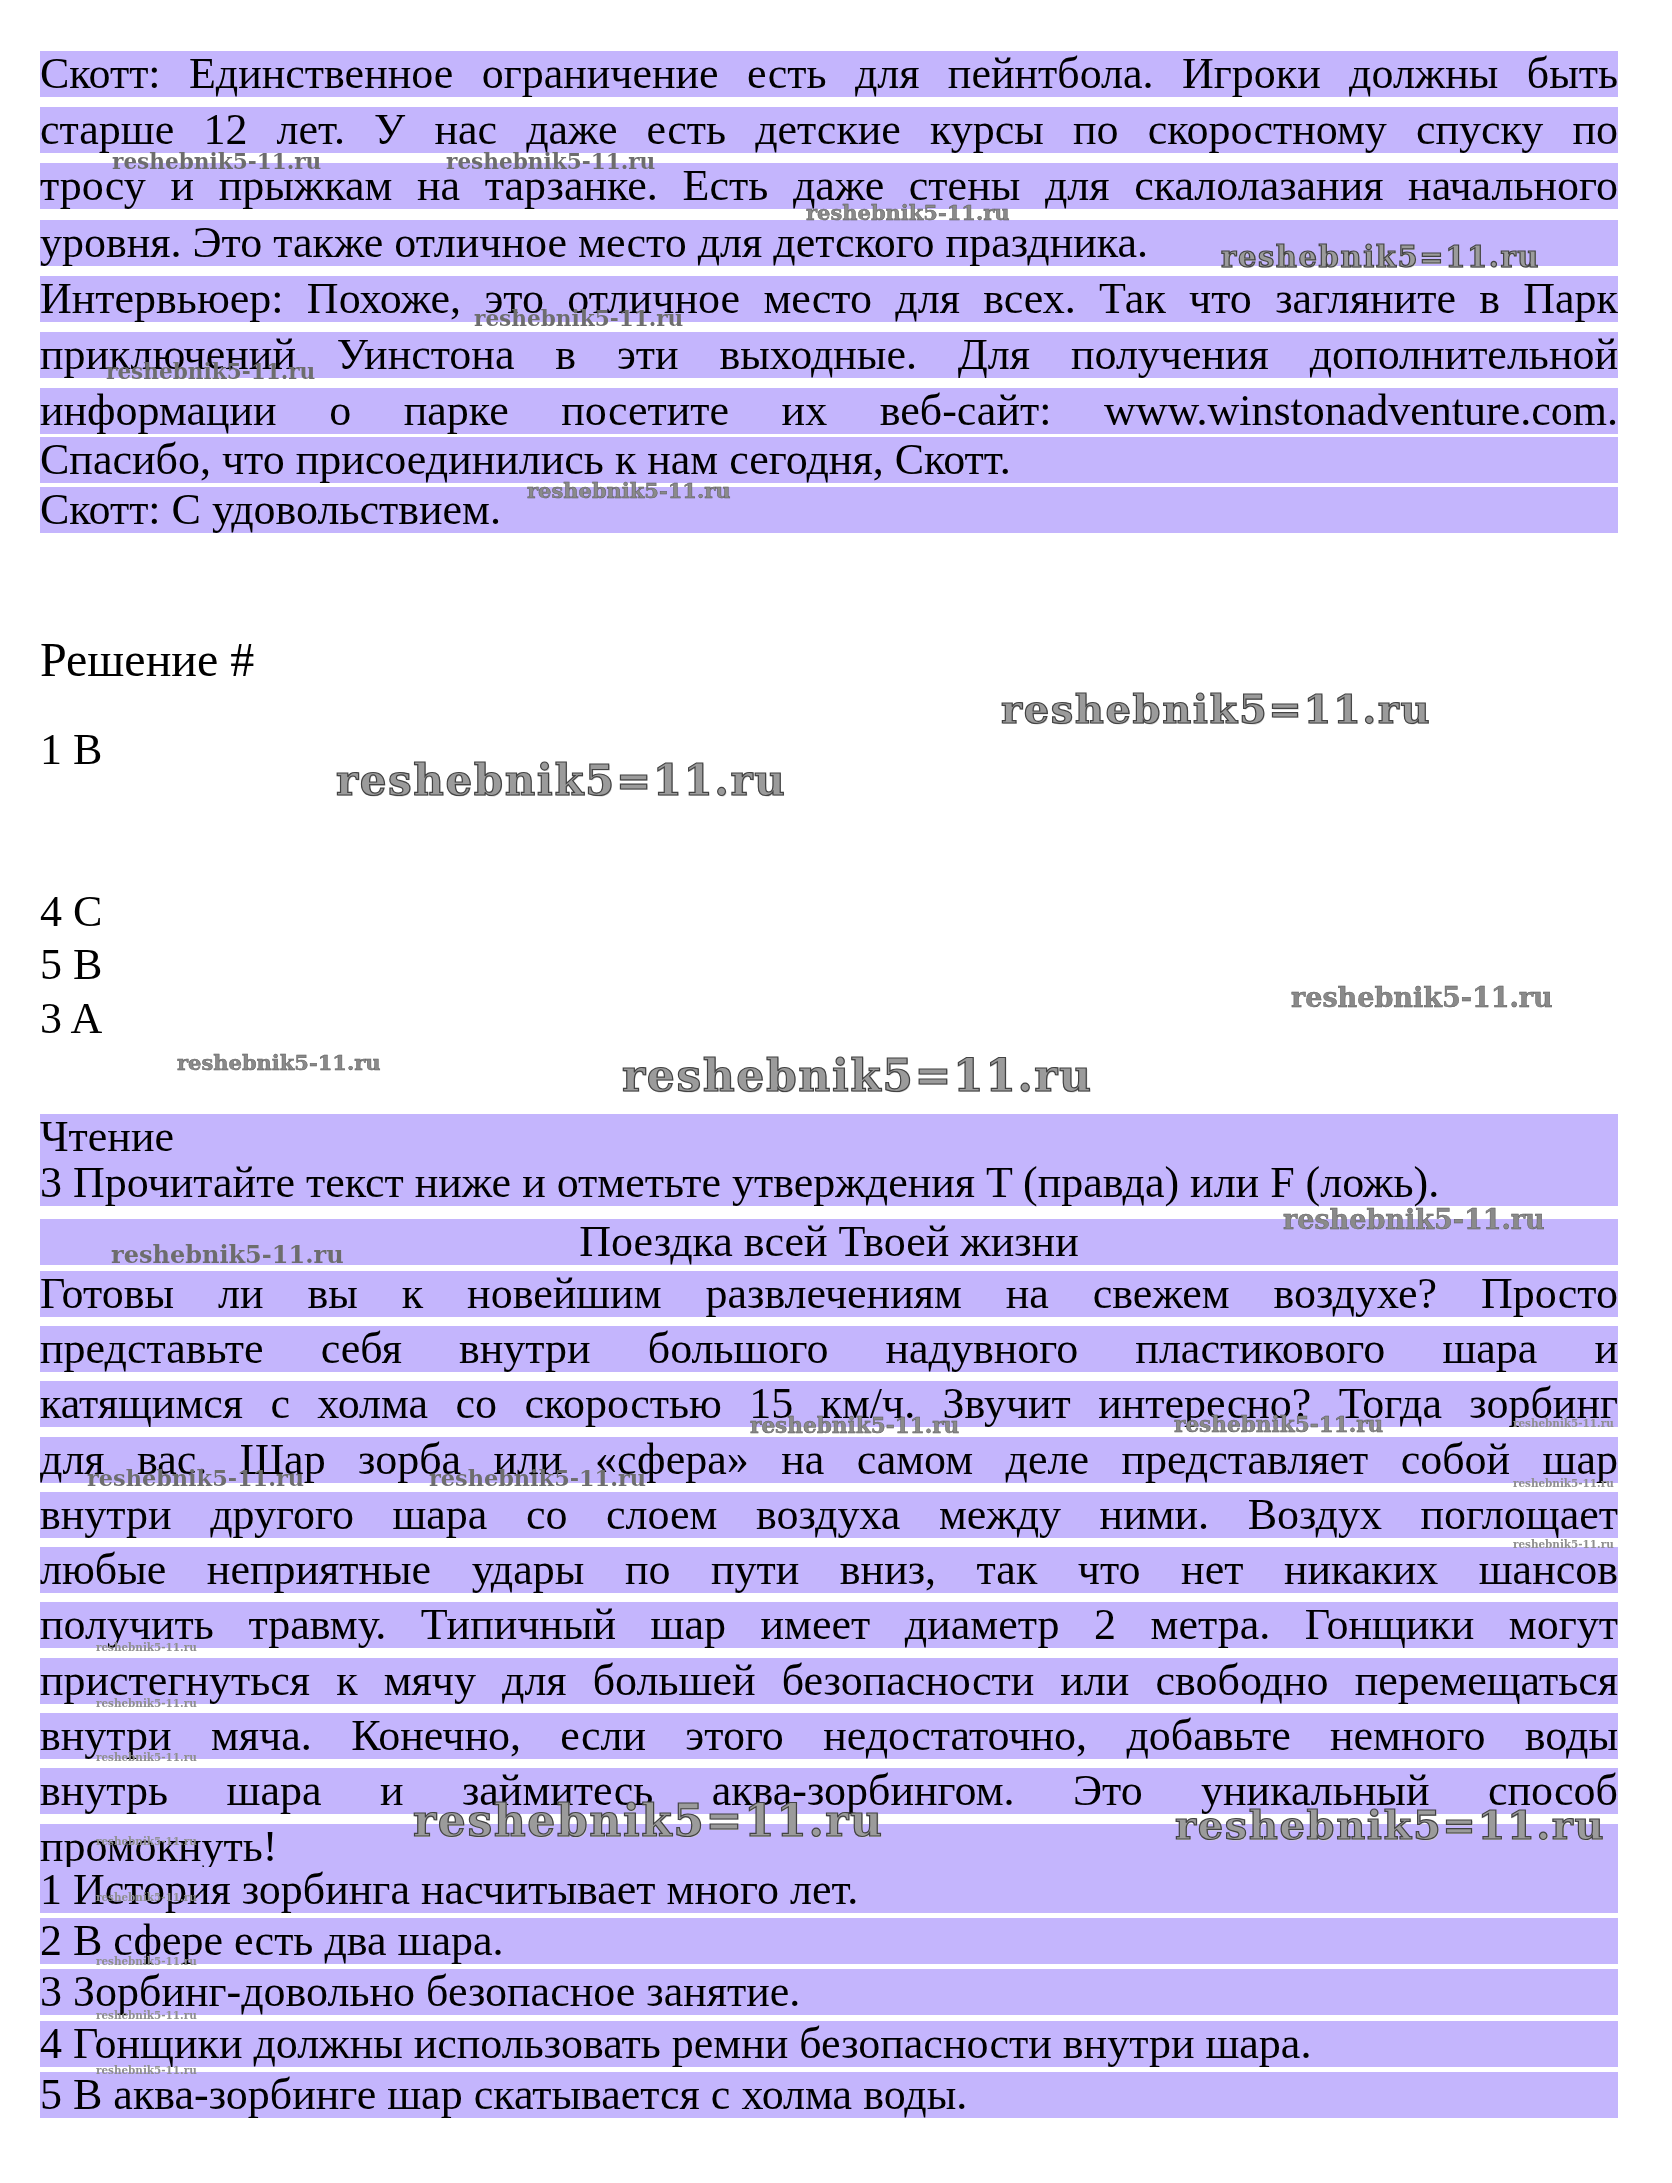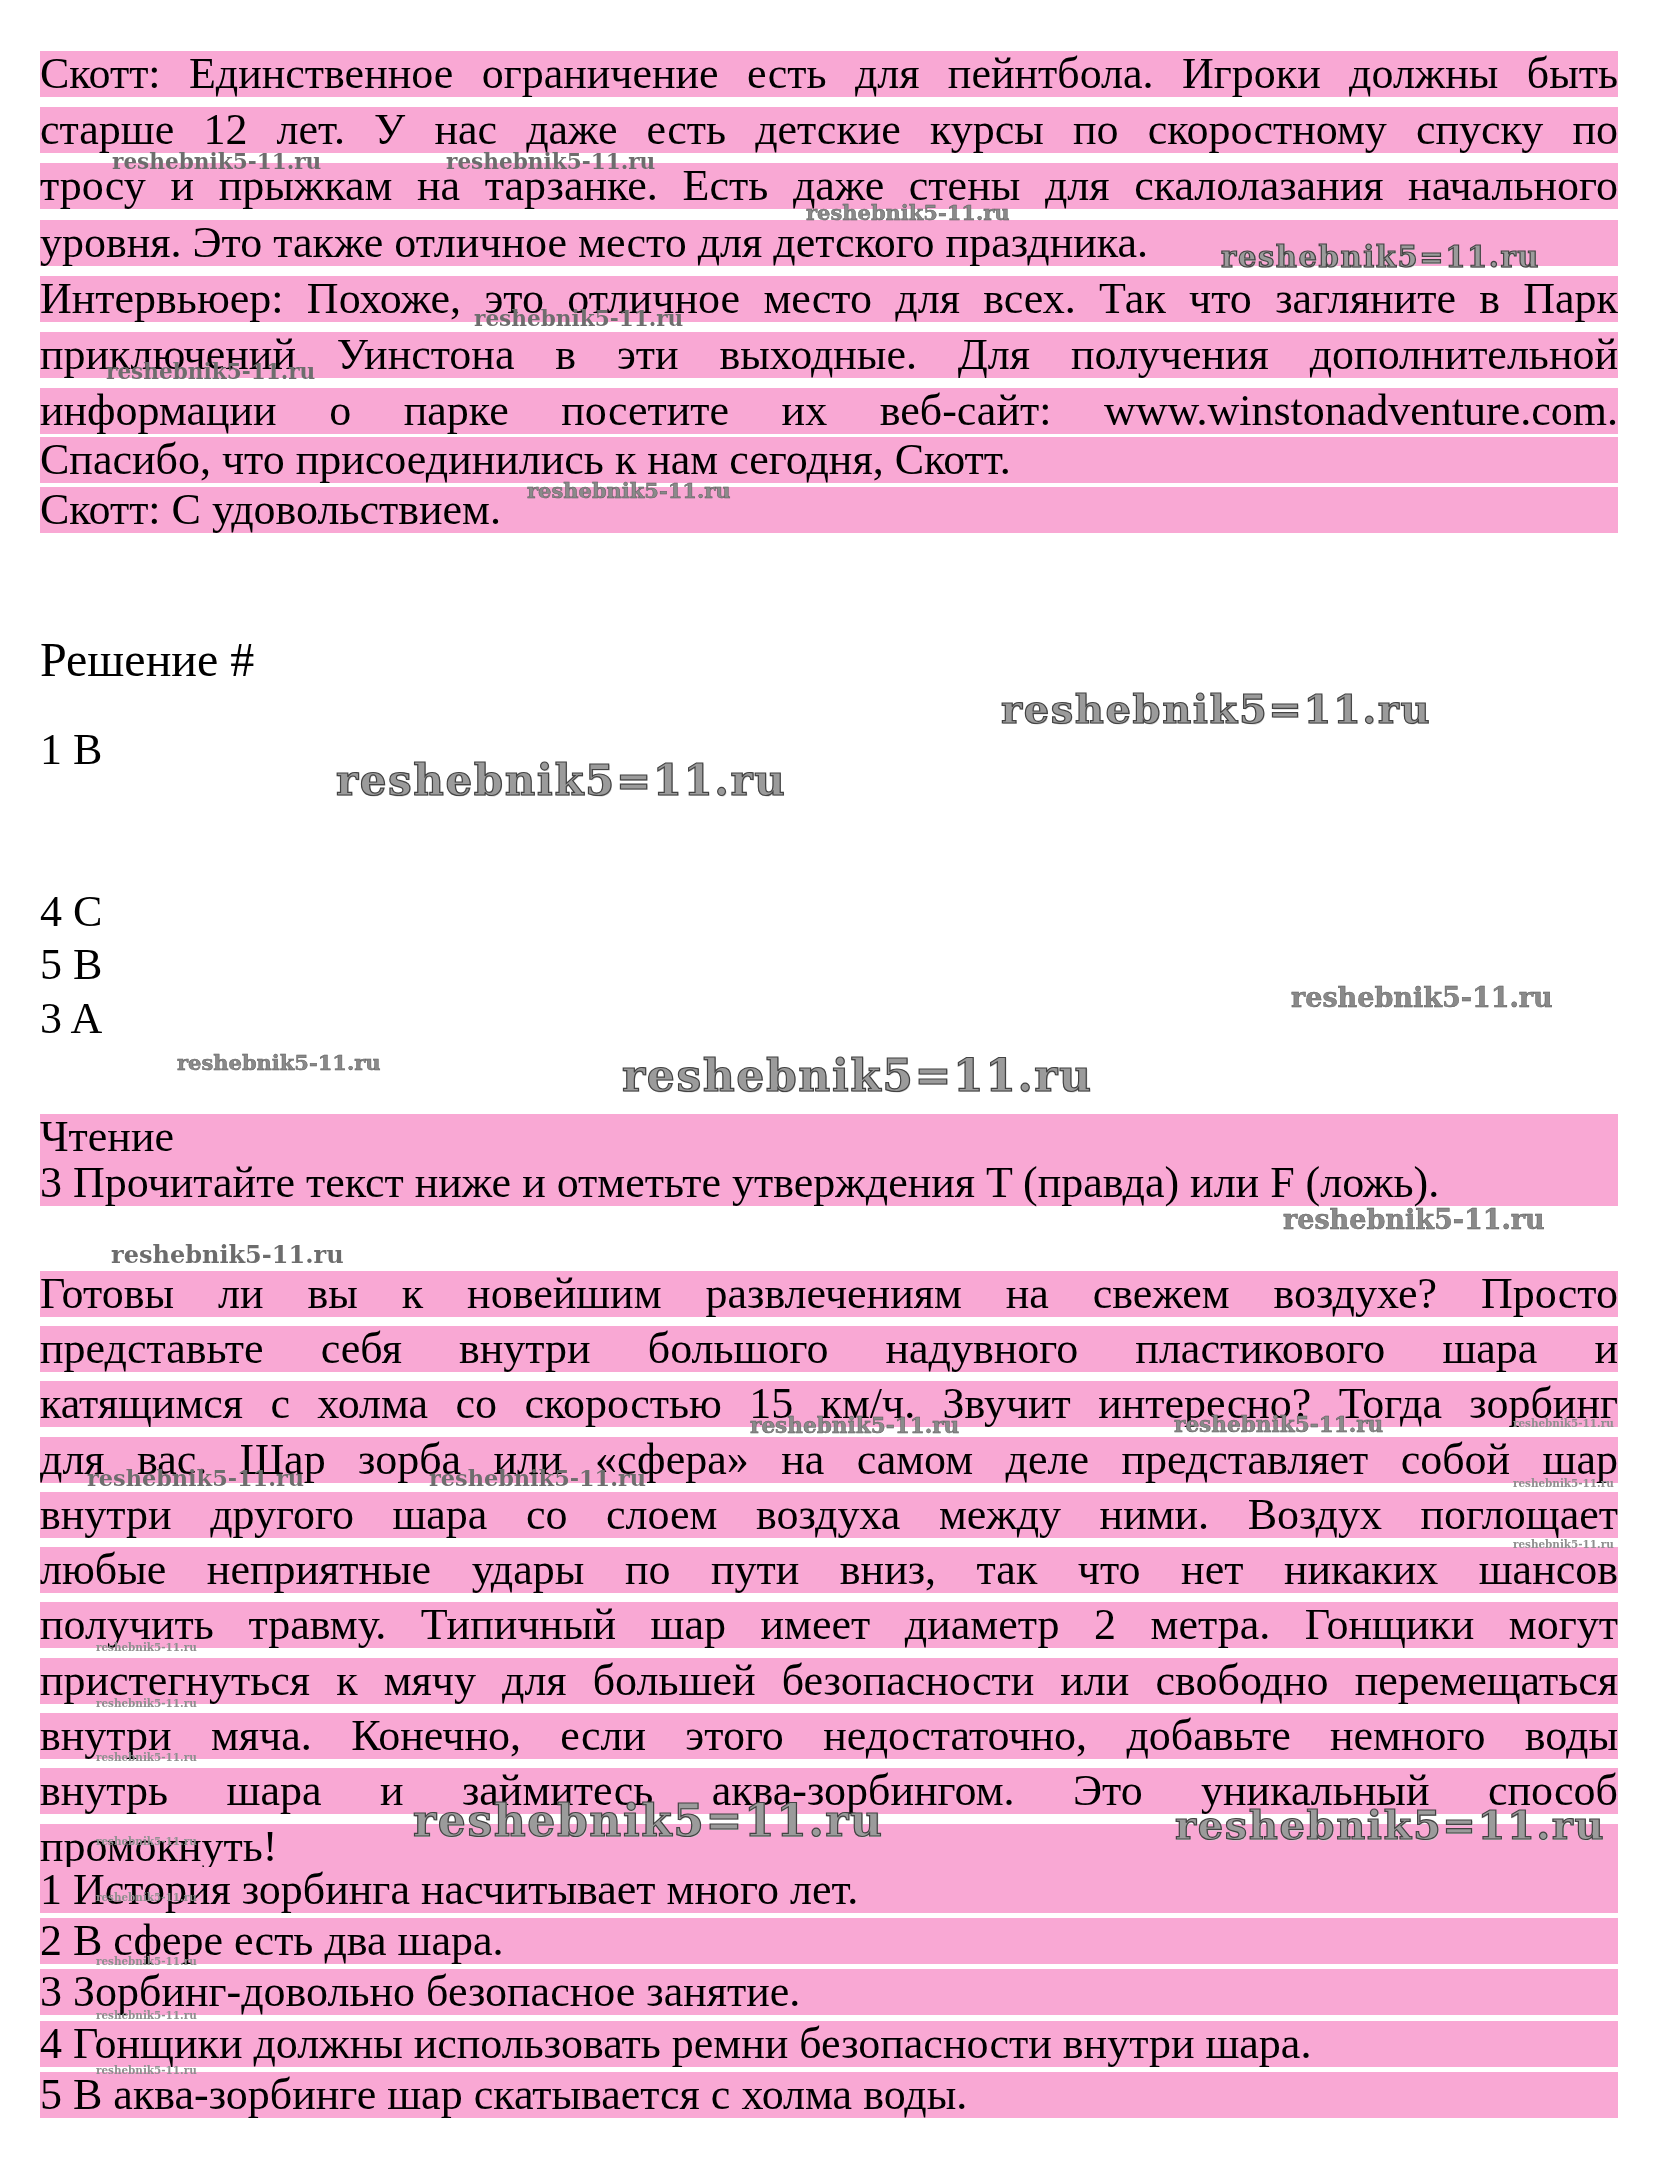--- a/index.html
+++ b/index.html
@@ -11,21 +11,21 @@
     font-family:"Liberation Serif","DejaVu Serif",serif;
     color:#000000;
   }
   
   .ln{
     position:absolute;left:40px;width:1578px;
     font-size:44px;line-height:46px;
     white-space:normal;
     color:#000;
   }
-  .band{background:#f9a8d4;}
+  .band{background:#c4b5fd;}
   .j{text-align:justify;text-align-last:justify;}
   .ctr{text-align:center;text-align-last:center;}
   .heading{
     font-weight:normal;font-size:48px;line-height:50px;width:721px;
   }
   .ans{width:320px;}
   
   .wm{
     position:absolute;white-space:nowrap;z-index:3;
     font-family:"DejaVu Serif","Liberation Serif",serif;
@@ -57,20 +57,21 @@
   <div class="ln band" style="top:487px">Скотт: С удовольствием.</div>
 
   <div class="ln heading" style="top:635px">Решение #</div>
   <div class="ln ans" style="top:727px">1 B</div>
   <div class="ln ans" style="top:889px">4 C</div>
   <div class="ln ans" style="top:942px">5 B</div>
   <div class="ln ans" style="top:996px">3 A</div>
 
   <div class="ln band" style="top:1114px">Чтение</div>
   <div class="ln band" style="top:1160px">3 Прочитайте текст ниже и отметьте утверждения T (правда) или F (ложь).</div>
+  <div class="ln ctr band" style="top:1219px">Поездка всей Твоей жизни</div>
 
   <div class="ln j band" style="top:1271px">Готовы ли вы к новейшим развлечениям на свежем воздухе? Просто</div>
   <div class="ln j band" style="top:1326px">представьте себя внутри большого надувного пластикового шара и</div>
   <div class="ln j band" style="top:1381px">катящимся с холма со скоростью 15 км/ч. Звучит интересно? Тогда зорбинг</div>
   <div class="ln j band" style="top:1437px">для вас. Шар зорба или «сфера» на самом деле представляет собой шар</div>
   <div class="ln j band" style="top:1492px">внутри другого шара со слоем воздуха между ними. Воздух поглощает</div>
   <div class="ln j band" style="top:1547px">любые неприятные удары по пути вниз, так что нет никаких шансов</div>
   <div class="ln j band" style="top:1602px">получить травму. Типичный шар имеет диаметр 2 метра. Гонщики могут</div>
   <div class="ln j band" style="top:1658px">пристегнуться к мячу для большей безопасности или свободно перемещаться</div>
   <div class="ln j band" style="top:1713px">внутри мяча. Конечно, если этого недостаточно, добавьте немного воды</div>

